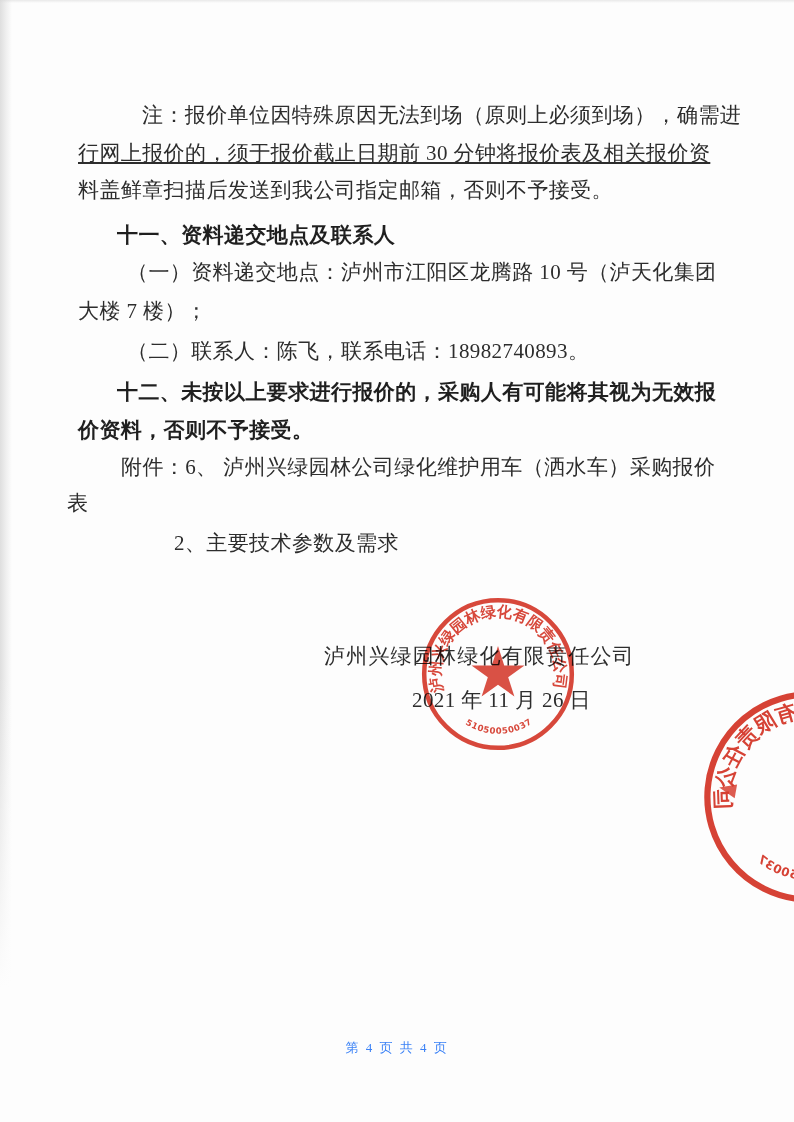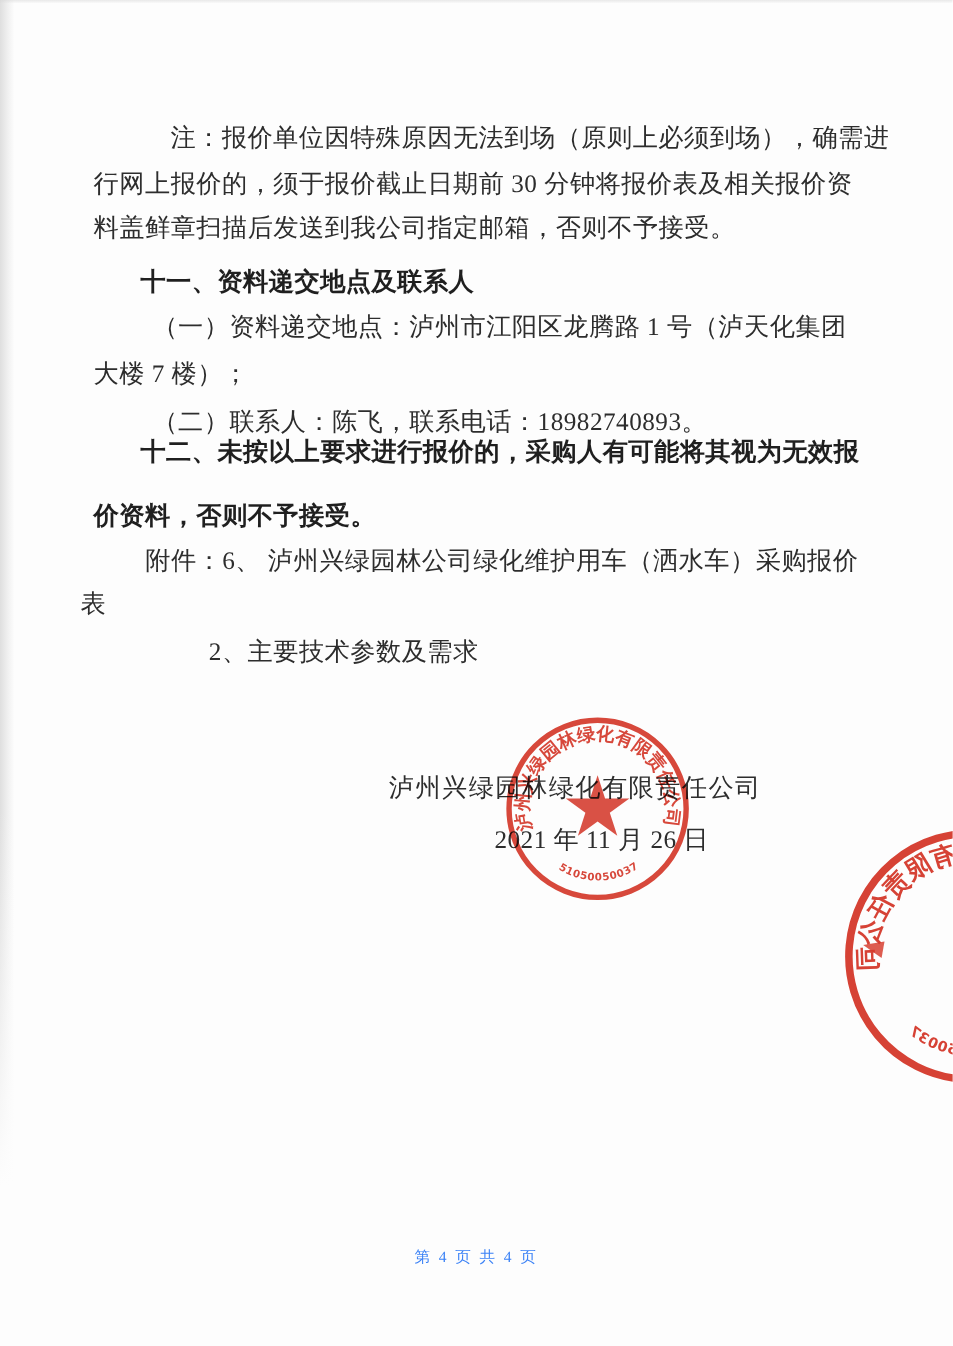--- a/index.html
+++ b/index.html
@@ -31,27 +31,27 @@
   .line {
     position: absolute;
     white-space: nowrap;
     font-size: 21px;
     line-height: 1.15;
     letter-spacing: 0.4px;
     color: #2d2d2d;
   }
   .bold { font-weight: bold; color: #1f1f1f; }
   .l-note1 { left: 142px; top: 103px; }
-  .l-note2 { left: 78px;  top: 141px; }
+  .l-note2 { left: 78px;  top: 141px; text-decoration: underline; }
   .l-note3 { left: 78px;  top: 178px; }
   .l-h11   { left: 117px; top: 223px; }
   .l-s11a  { left: 127px; top: 260px; }
   .l-s11b  { left: 78px;  top: 299px; }
   .l-s11c  { left: 127px; top: 339px; }
-  .l-h12a  { left: 117px; top: 364px; }
+  .l-h12a  { left: 117px; top: 380px; }
   .l-h12b  { left: 78px;  top: 418px; }
   .l-att1a { left: 121px; top: 455px; }
   .l-att1b { left: 67px;  top: 491px; }
   .l-att2  { left: 174px; top: 531px; }
   .l-att3  { left: 174px; top: 569px; }
   .l-company { left: 324px; top: 644px; letter-spacing: 1.2px; }
   .l-date    { left: 412px; top: 688px; }
   .footer {
     position: absolute; left: 0; top: 1039px; width: 100%;
     text-align: center; font-size: 13px; letter-spacing: 2px; color: #3b82f6;
@@ -79,21 +79,21 @@
 
   <div class="edge-left"></div>
   <div class="edge-left-fade"></div>
   <div class="edge-top"></div>
 
   <div class="line l-note1">注：报价单位因特殊原因无法到场（原则上必须到场），确需进</div>
   <div class="line l-note2">行网上报价的，须于报价截止日期前 30 分钟将报价表及相关报价资</div>
   <div class="line l-note3">料盖鲜章扫描后发送到我公司指定邮箱，否则不予接受。</div>
 
   <div class="line bold l-h11">十一、资料递交地点及联系人</div>
-  <div class="line l-s11a">（一）资料递交地点：泸州市江阳区龙腾路 1 号（泸天化集团</div>
+  <div class="line l-s11a">（一）资料递交地点：泸州市江阳区龙腾路 10 号（泸天化集团</div>
   <div class="line l-s11b">大楼 7 楼）；</div>
   <div class="line l-s11c">（二）联系人：陈飞，联系电话：18982740893。</div>
 
   <div class="line bold l-h12a">十二、未按以上要求进行报价的，采购人有可能将其视为无效报</div>
   <div class="line bold l-h12b">价资料，否则不予接受。</div>
 
   <div class="line l-att1a">附件：6、 泸州兴绿园林公司绿化维护用车（洒水车）采购报价</div>
   <div class="line l-att1b">表</div>
   <div class="line l-att2">2、主要技术参数及需求</div>
 

